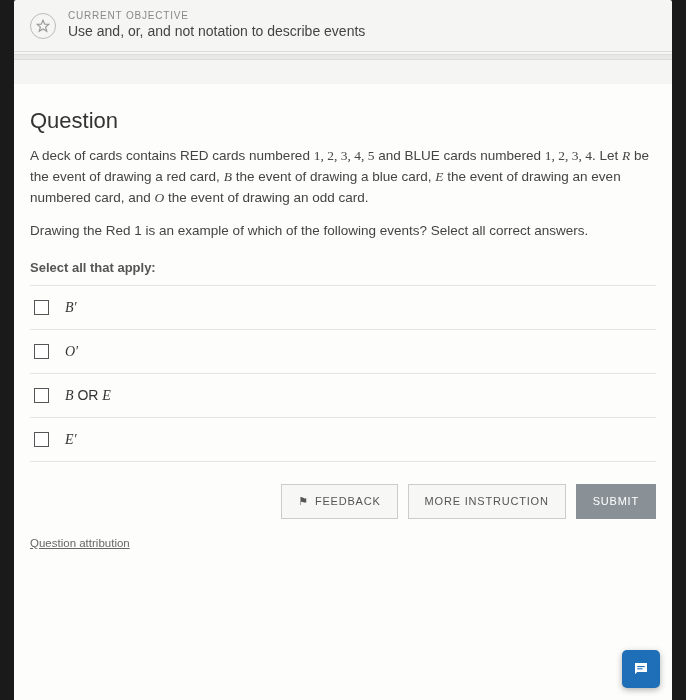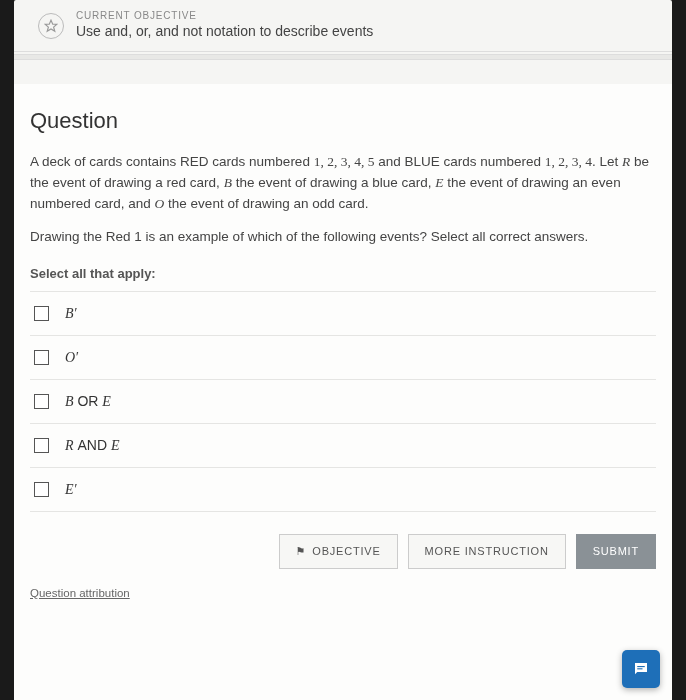--- a/index.html
+++ b/index.html
@@ -13,21 +13,21 @@
     }
     .page {
       background: #f5f5f3;
       width: 100%;
       height: 100%;
       display: flex;
       flex-direction: column;
       border-radius: 2px;
     }
     .header {
-      padding: 10px 16px 12px 24px;
+      padding: 10px 16px 12px 16px;
       display: flex;
       align-items: flex-end;
       gap: 12px;
       border-bottom: 1px solid #ddd;
     }
     .star-circle {
       width: 26px;
       height: 26px;
       border-radius: 50%;
       border: 1.5px solid #bbb;
@@ -62,21 +62,21 @@
       flex: 1;
       margin-top: 24px;
       padding: 24px 16px 10px 16px;
       display: flex;
       flex-direction: column;
     }
     .question-title {
       font-size: 22px;
       font-weight: 400;
       color: #333;
-      margin-bottom: 18px;
+      margin-bottom: 12px;
     }
     .question-body {
       font-size: 13.5px;
       color: #444;
       line-height: 1.55;
       margin-bottom: 14px;
     }
     .question-body .num { font-family: Georgia, serif; }
     .question-body .var { font-style: italic; font-family: Georgia, serif; }
     .sub-prompt {
@@ -196,32 +196,28 @@
         <div class="option-row">
           <div class="checkbox"></div>
           <span class="option-label"><span class="var">O′</span></span>
         </div>
         <div class="option-row">
           <div class="checkbox"></div>
           <span class="option-label"><span class="var">B</span> <span class="op">OR</span> <span class="var">E</span></span>
         </div>
         <div class="option-row">
           <div class="checkbox"></div>
-          <span class="option-label"><span class="var">R</span> <span class="op">AND</span> <span class="var">E</span></span>
-        </div>
-        <div class="option-row">
-          <div class="checkbox"></div>
           <span class="option-label"><span class="var">E′</span></span>
         </div>
       </div>
 
     <div class="actions">
       <button class="btn">
         <span class="flag-icon">⚑</span>
-        <span>OBJECTIVE</span>
+        <span>FEEDBACK</span>
       </button>
       <button class="btn">
         <span>MORE INSTRUCTION</span>
       </button>
       <button class="btn submit">
         <span>SUBMIT</span>
       </button>
     </div>
 
     <a class="attribution">Question attribution</a>

